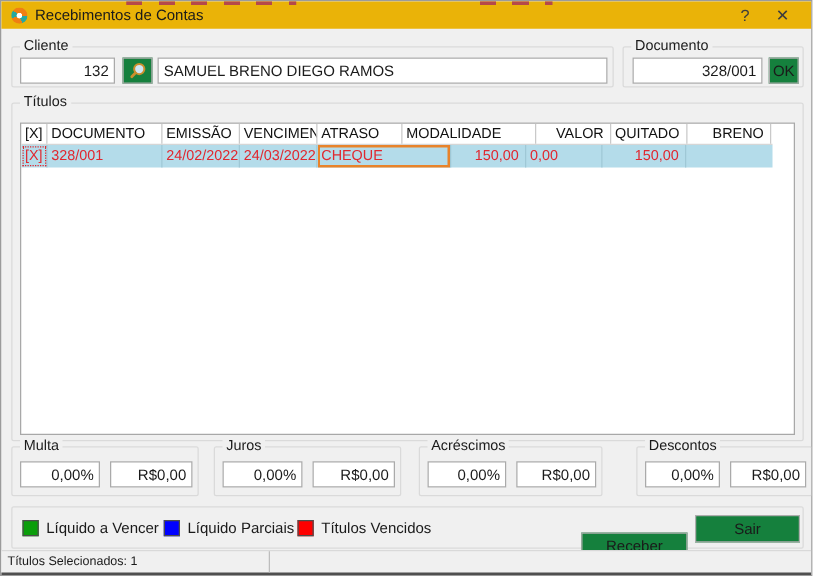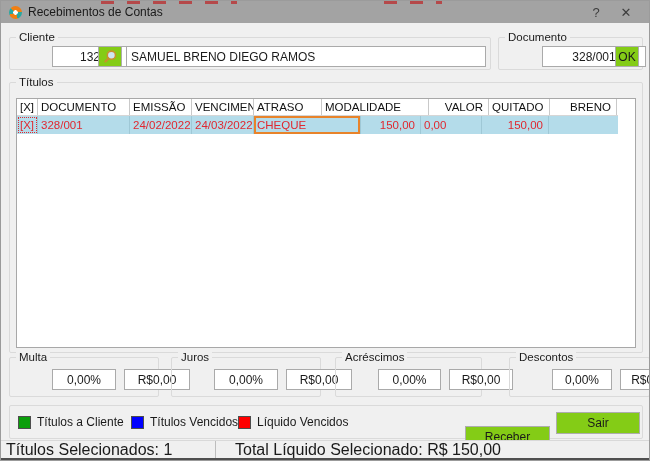--- a/index.html
+++ b/index.html
@@ -8,35 +8,35 @@
     position:relative;width:650px;height:461px;
     background:#f0f0f0;border:1px solid #9b9b9b;
     font-family:"Liberation Sans",sans-serif;color:#1a1a1a;overflow:hidden;
   }
   
   .artifact{position:absolute;top:0;height:3px;z-index:9;
     background:repeating-linear-gradient(90deg,#b5494a 0 13px,transparent 13px 26px);}
   .artifact.a1{left:100px;width:136px;}
   .artifact.a2{left:383px;width:58px;}
   
-  .titlebar{position:absolute;top:0;left:0;right:0;height:22px;background:#a3a3a3;
+  .titlebar{position:absolute;top:0;left:0;right:0;height:22px;background:#eab308;
     display:flex;align-items:center;padding:0 8px;}
   .app-icon{width:13px;height:13px;border-radius:50%;margin-right:6px;flex:none;
     background:radial-gradient(circle at 50% 50%,#ffffff 0 2px,transparent 2.5px),
       conic-gradient(#f07f13 0 90deg,#28a8a0 90deg 160deg,#f07f13 160deg 250deg,#28a8a0 250deg 310deg,#f07f13 310deg 360deg);}
   .titlebar .title{font-size:12px;flex:1;}
   .tb-btn{width:30px;text-align:center;font-size:13px;color:#3d3d3d;cursor:default;}
   
   .groupbox{position:absolute;border:1px solid #dadada;border-radius:2px;}
   .groupbox>.gb-label{position:absolute;top:-8px;left:6px;background:#f0f0f0;
     padding:0 3px;font-size:11.5px;line-height:14px;}
   .tbx{position:absolute;background:#fff;border:1px solid #aaaaaa;font-family:"Liberation Sans",sans-serif;
     font-size:12px;height:21px;padding:0 4px;color:#1a1a1a;outline:none;}
-  .tbx.center{text-align:center;margin-left:36px;}
-  .btn{position:absolute;background:#84cc16;border:1px solid #adadad;font-family:"Liberation Sans",sans-serif;
+  .tbx.center{text-align:right;}
+  .btn{position:absolute;background:#15803d;border:1px solid #adadad;font-family:"Liberation Sans",sans-serif;
     font-size:12px;color:#1a1a1a;display:flex;align-items:center;justify-content:center;padding:0;}
   
   .table-area{position:absolute;left:6px;top:15px;width:620px;height:250px;
     background:#ffffff;border:1px solid #a8a8a8;overflow:hidden;}
   .trow{display:flex;width:601px;}
   .trow .cell{flex:none;font-size:11.5px;line-height:16px;padding:0 3px;
     white-space:nowrap;overflow:hidden;}
   .thead .cell{border-right:1px solid #c9c9c9;color:#111;height:16px;}
   .thead{border-bottom:1px solid #d6d6d6;}
   .tdata{background:#b4dcea;color:#e02830;height:18px;}
@@ -51,21 +51,21 @@
   .c6{width:60px;text-align:right;padding-right:5px !important;}
   .c7{width:61px;text-align:left;padding-right:5px !important;}
   .c8{width:67px;text-align:right;padding-right:5px !important;}
   .sel-cell{outline:1px dotted #e02830;outline-offset:-2px;}
   .modalidade-cell{box-shadow:inset 0 0 0 2px #e8832a;}
   
   .legend-item{position:absolute;top:9px;display:flex;align-items:center;font-size:12px;}
   .legend-swatch{width:13px;height:13px;border:1px solid #4d4d4d;margin-right:6px;flex:none;}
   
   .statusbar{position:absolute;left:0;right:0;bottom:0;height:20px;background:#f0f0f0;
-    border-top:1px solid #d9d9d9;border-bottom:2px solid #4f4f4f;display:flex;font-size:16px;gap:14px;}
+    border-top:1px solid #d9d9d9;border-bottom:2px solid #4f4f4f;display:flex;font-size:10px;}
   .status-panel{height:100%;display:flex;align-items:center;padding:0 5px;
     border-right:1px solid #bdbdbd;}
   .sp1{width:215px;}
   .sp2{width:245px;}
   .sp3{flex:1;border-right:none;}
   .search-btn svg{display:block;}
 </style>
 </head>
 <body>
 
@@ -148,32 +148,31 @@
 
   <div class="groupbox" style="left:508px;top:356px;width:141px;height:40px;">
     <span class="gb-label">Descontos</span>
     <input class="tbx center" style="left: 6px; top: 11px; width: 60px;" value="0,00%">
     <input class="tbx center" style="left: 74px; top: 11px; width: 61px;" value="R$0,00">
   </div>
 
   <div class="groupbox" style="left:8px;top:404px;width:634px;height:34px;">
     <div class="legend-item" style="left:8px;">
       <span class="legend-swatch" style="background-color: rgb(10, 158, 10);"></span>
-      <span>Títulos a Cliente</span>
+      <span>Líquido a Vencer</span>
     </div>
     <div class="legend-item" style="left:121px;">
       <span class="legend-swatch" style="background-color: rgb(0, 0, 255);"></span>
-      <span>Títulos Vencidos</span>
+      <span>Líquido Parciais</span>
     </div>
     <div class="legend-item" style="left:228px;">
       <span class="legend-swatch" style="background-color: rgb(255, 0, 0);"></span>
-      <span>Líquido Vencidos</span>
+      <span>Títulos Vencidos</span>
     </div>
     <button class="btn" style="left:455px;top:20px;width:85px;height:22px;text-align:right;">Receber</button>
     <button class="btn" style="left:546px;top:6px;width:84px;height:22px;">Sair</button>
   </div>
 
   <div class="statusbar">
     <div class="status-panel sp1">Títulos Selecionados: 1</div>
-    <div class="status-panel sp3">Total Líquido Selecionado: R$ 150,00</div>
   </div>
 
 </div>
 
 </body></html>

